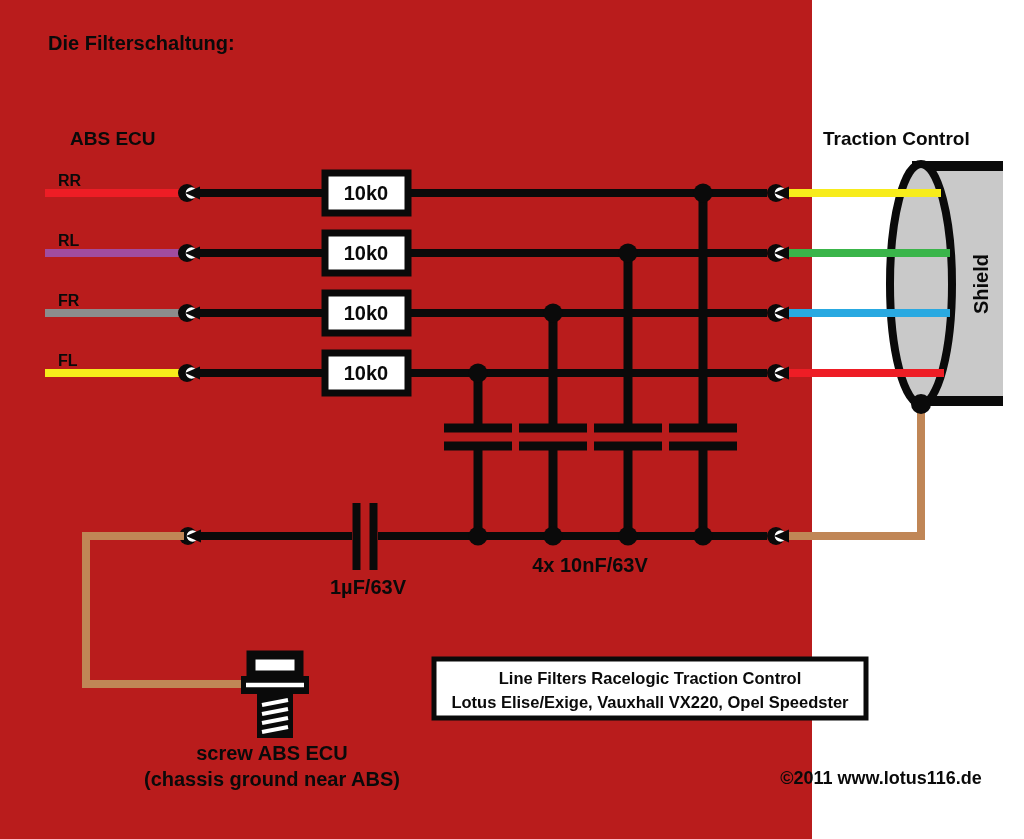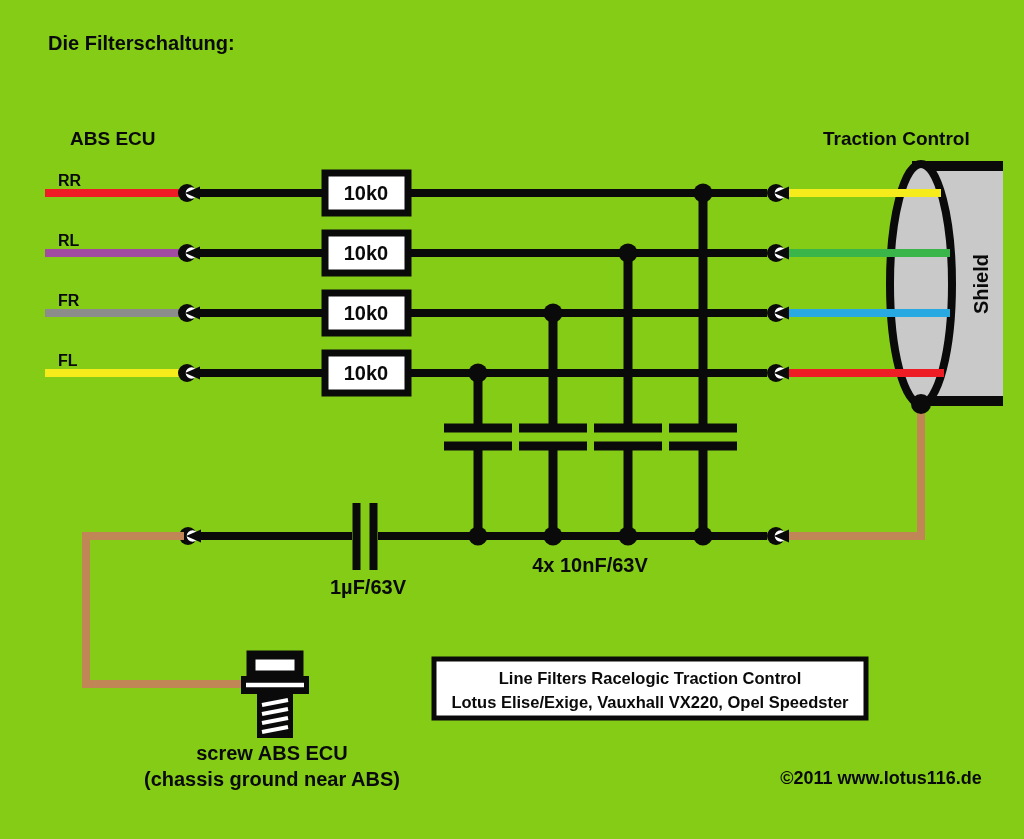--- a/index.html
+++ b/index.html
@@ -1,19 +1,19 @@
 <!DOCTYPE html>
 <html><head>
 <meta charset="utf-8">
 <style>
   html,body{margin:0;padding:0;background:#ffffff;}
   .stage{
     position:relative;
-    width:1024px;height:839px;
-    background:#84cc16;
+    width:812px;height:839px;
+    background:#b91c1c;
     font-family:"Liberation Sans", sans-serif;
     text-align:right;
   }
   svg text{
     font-family:"Liberation Sans", sans-serif;
     font-weight:bold;
     fill:#0a0a0a;
   }
   .t20{font-size:20px;}
   .t19{font-size:19px;}

